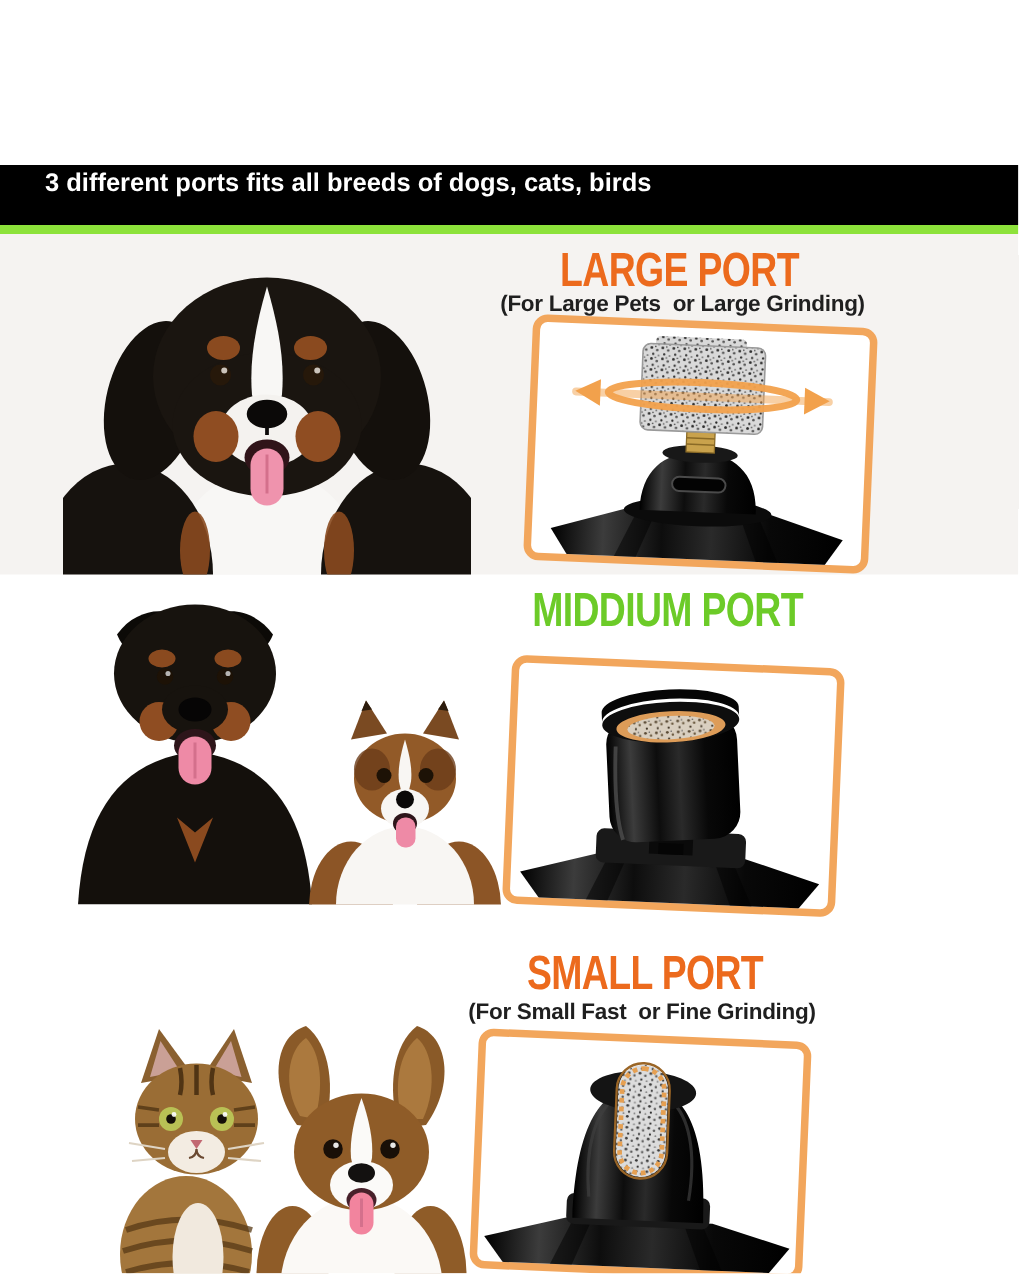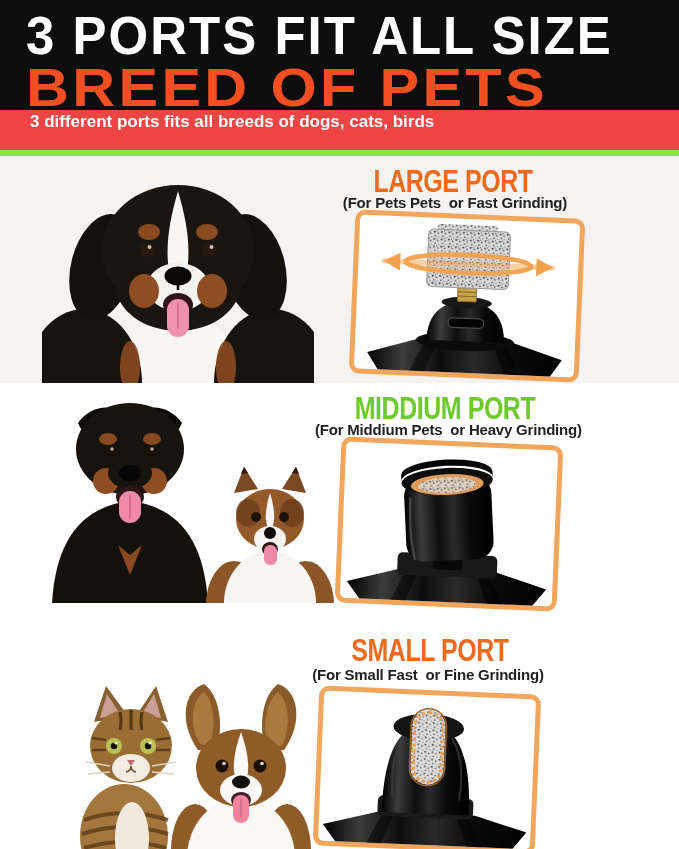--- a/index.html
+++ b/index.html
@@ -4,21 +4,21 @@
 <style>
   html,body{margin:0;padding:0;background:#ffffff;}
   .canvas{position:relative;width:679px;height:849px;overflow:hidden;
           font-family:"Liberation Sans",sans-serif;background:#fff;}
 
   
   .hdr{position:absolute;left:0;top:0;width:679px;height:110px;background:#0d0d0d;}
   .t1,.t2{position:absolute;left:26px;font-weight:bold;white-space:nowrap;transform-origin:left top;}
   .t1{top:4px;font-size:51px;letter-spacing:2px;color:#ffffff;transform:scale(1.0,1.06);}
   .t2{top:56px;font-size:53px;letter-spacing:3px;color:#f14f21;transform:scale(1.12,1.02);}
-  .subband{position:absolute;left:0;top:110px;width:679px;height:40px;background:#ef4444;
+  .subband{position:absolute;left:0;top:110px;width:679px;height:40px;background:#000000;
            color:#fff;font-weight:bold;font-size:17px;line-height:19.5px;padding-top:2px;box-sizing:border-box;}
   .subband div{padding-left:30px;}
   .divider{position:absolute;left:0;top:150px;width:679px;height:6px;background:#8de23b;}
 
   
   .sec{position:absolute;left:0;width:679px;}
   .sec-large  {top:156px;height:227px;background:#f5f3f1;}
 
   .ph{position:absolute;margin:0;font-weight:bold;font-size:29px;text-align:center;
       letter-spacing:-0.5px;white-space:nowrap;transform:scale(0.86,1.1);transform-origin:50% 0;}
@@ -44,24 +44,20 @@
   .animal{position:absolute;}
   .a-l{left:42px;top:157px;width:272px;height:226px;}
   .a-m{left:38px;top:397px;width:302px;height:206px;}
   .a-s{left:48px;top:680px;width:268px;height:169px;}
 </style>
 </head>
 <body>
 
 <div class="canvas">
 
-  <div class="hdr">
-    <div class="t1">3 PORTS FIT ALL SIZE</div>
-    <div class="t2">BREED OF PETS</div>
-  </div>
   <div class="subband">
     <div>3 different ports fits all breeds of dogs, cats, birds</div>
   </div>
   <div class="divider"></div>
 
   <div class="sec sec-large"></div>
 
   <svg class="animal a-l" viewBox="0 0 272 226">
     <ellipse cx="136" cy="224" rx="64" ry="68" fill="#f8f7f5"></ellipse>
     <ellipse cx="42" cy="226" rx="58" ry="74" fill="#16120e"></ellipse>
@@ -83,21 +79,21 @@
     <ellipse cx="102" cy="134" rx="15" ry="17" fill="#8f4d22"></ellipse>
     <ellipse cx="170" cy="134" rx="15" ry="17" fill="#8f4d22"></ellipse>
     <ellipse cx="136" cy="148" rx="15" ry="12" fill="#301419"></ellipse>
     <rect x="125" y="142" width="22" height="38" rx="11" fill="#ef93ad"></rect>
     <path d="M136,146 L136,172" stroke="#d4708c" stroke-width="2" fill="none"></path>
     <ellipse cx="136" cy="119" rx="13.5" ry="9.5" fill="#0b0908"></ellipse>
     <path d="M136,127 L136,133" stroke="#0b0908" stroke-width="2.5"></path>
   </svg>
 
   <h2 class="ph orange h-l">LARGE PORT</h2>
-  <div class="cap c-l">(For Pets Pets  or Fast Grinding)</div>
+  <div class="cap c-l">(For Large Pets  or Large Grinding)</div>
 
   <div class="frame f-l">
     <svg viewBox="0 0 210 144" preserveAspectRatio="xMidYMax meet">
       <defs>
         <pattern id="spkA" width="7" height="7" patternUnits="userSpaceOnUse">
           <rect width="7" height="7" fill="#d9d9d9"></rect>
           <circle cx="1.5" cy="1.5" r="0.9" fill="#2f2f2f"></circle>
             <circle cx="5" cy="3" r="0.8" fill="#555"></circle>
           <circle cx="2.5" cy="5.5" r="0.7" fill="#222"></circle>
             <circle cx="6" cy="6.5" r="0.6" fill="#777"></circle>
@@ -164,21 +160,20 @@
     <path d="M232,96 C229,106 227,116 228,124 L232,142 L236,124 C237,116 235,106 232,96 Z" fill="#f8f6f3"></path>
     <circle cx="218" cy="120" r="5" fill="#1d1206"></circle>
       <circle cx="246" cy="120" r="5" fill="#1d1206"></circle>
     <ellipse cx="232" cy="142" rx="16" ry="13" fill="#f8f6f3"></ellipse>
     <ellipse cx="232" cy="152" rx="8" ry="7" fill="#2e151a"></ellipse>
     <rect x="226" y="148" width="13" height="20" rx="6" fill="#ee8aa6"></rect>
     <circle cx="232" cy="136" r="6" fill="#0b0908"></circle>
   </svg>
 
   <h2 class="ph green h-m">MIDDIUM PORT</h2>
-  <div class="cap c-m">(For Middium Pets  or Heavy Grinding)</div>
 
   <div class="frame f-m">
     <svg viewBox="0 0 204 148" preserveAspectRatio="xMidYMax meet">
       <defs>
         <pattern id="spkB" width="7" height="7" patternUnits="userSpaceOnUse">
           <rect width="7" height="7" fill="#d9cfc0"></rect>
           <circle cx="1.5" cy="1.5" r="0.9" fill="#5a4a34"></circle>
             <circle cx="5" cy="3" r="0.8" fill="#6b5a40"></circle>
           <circle cx="2.5" cy="5.5" r="0.7" fill="#403424"></circle>
             <circle cx="4" cy="0.8" r="0.5" fill="#555"></circle>

